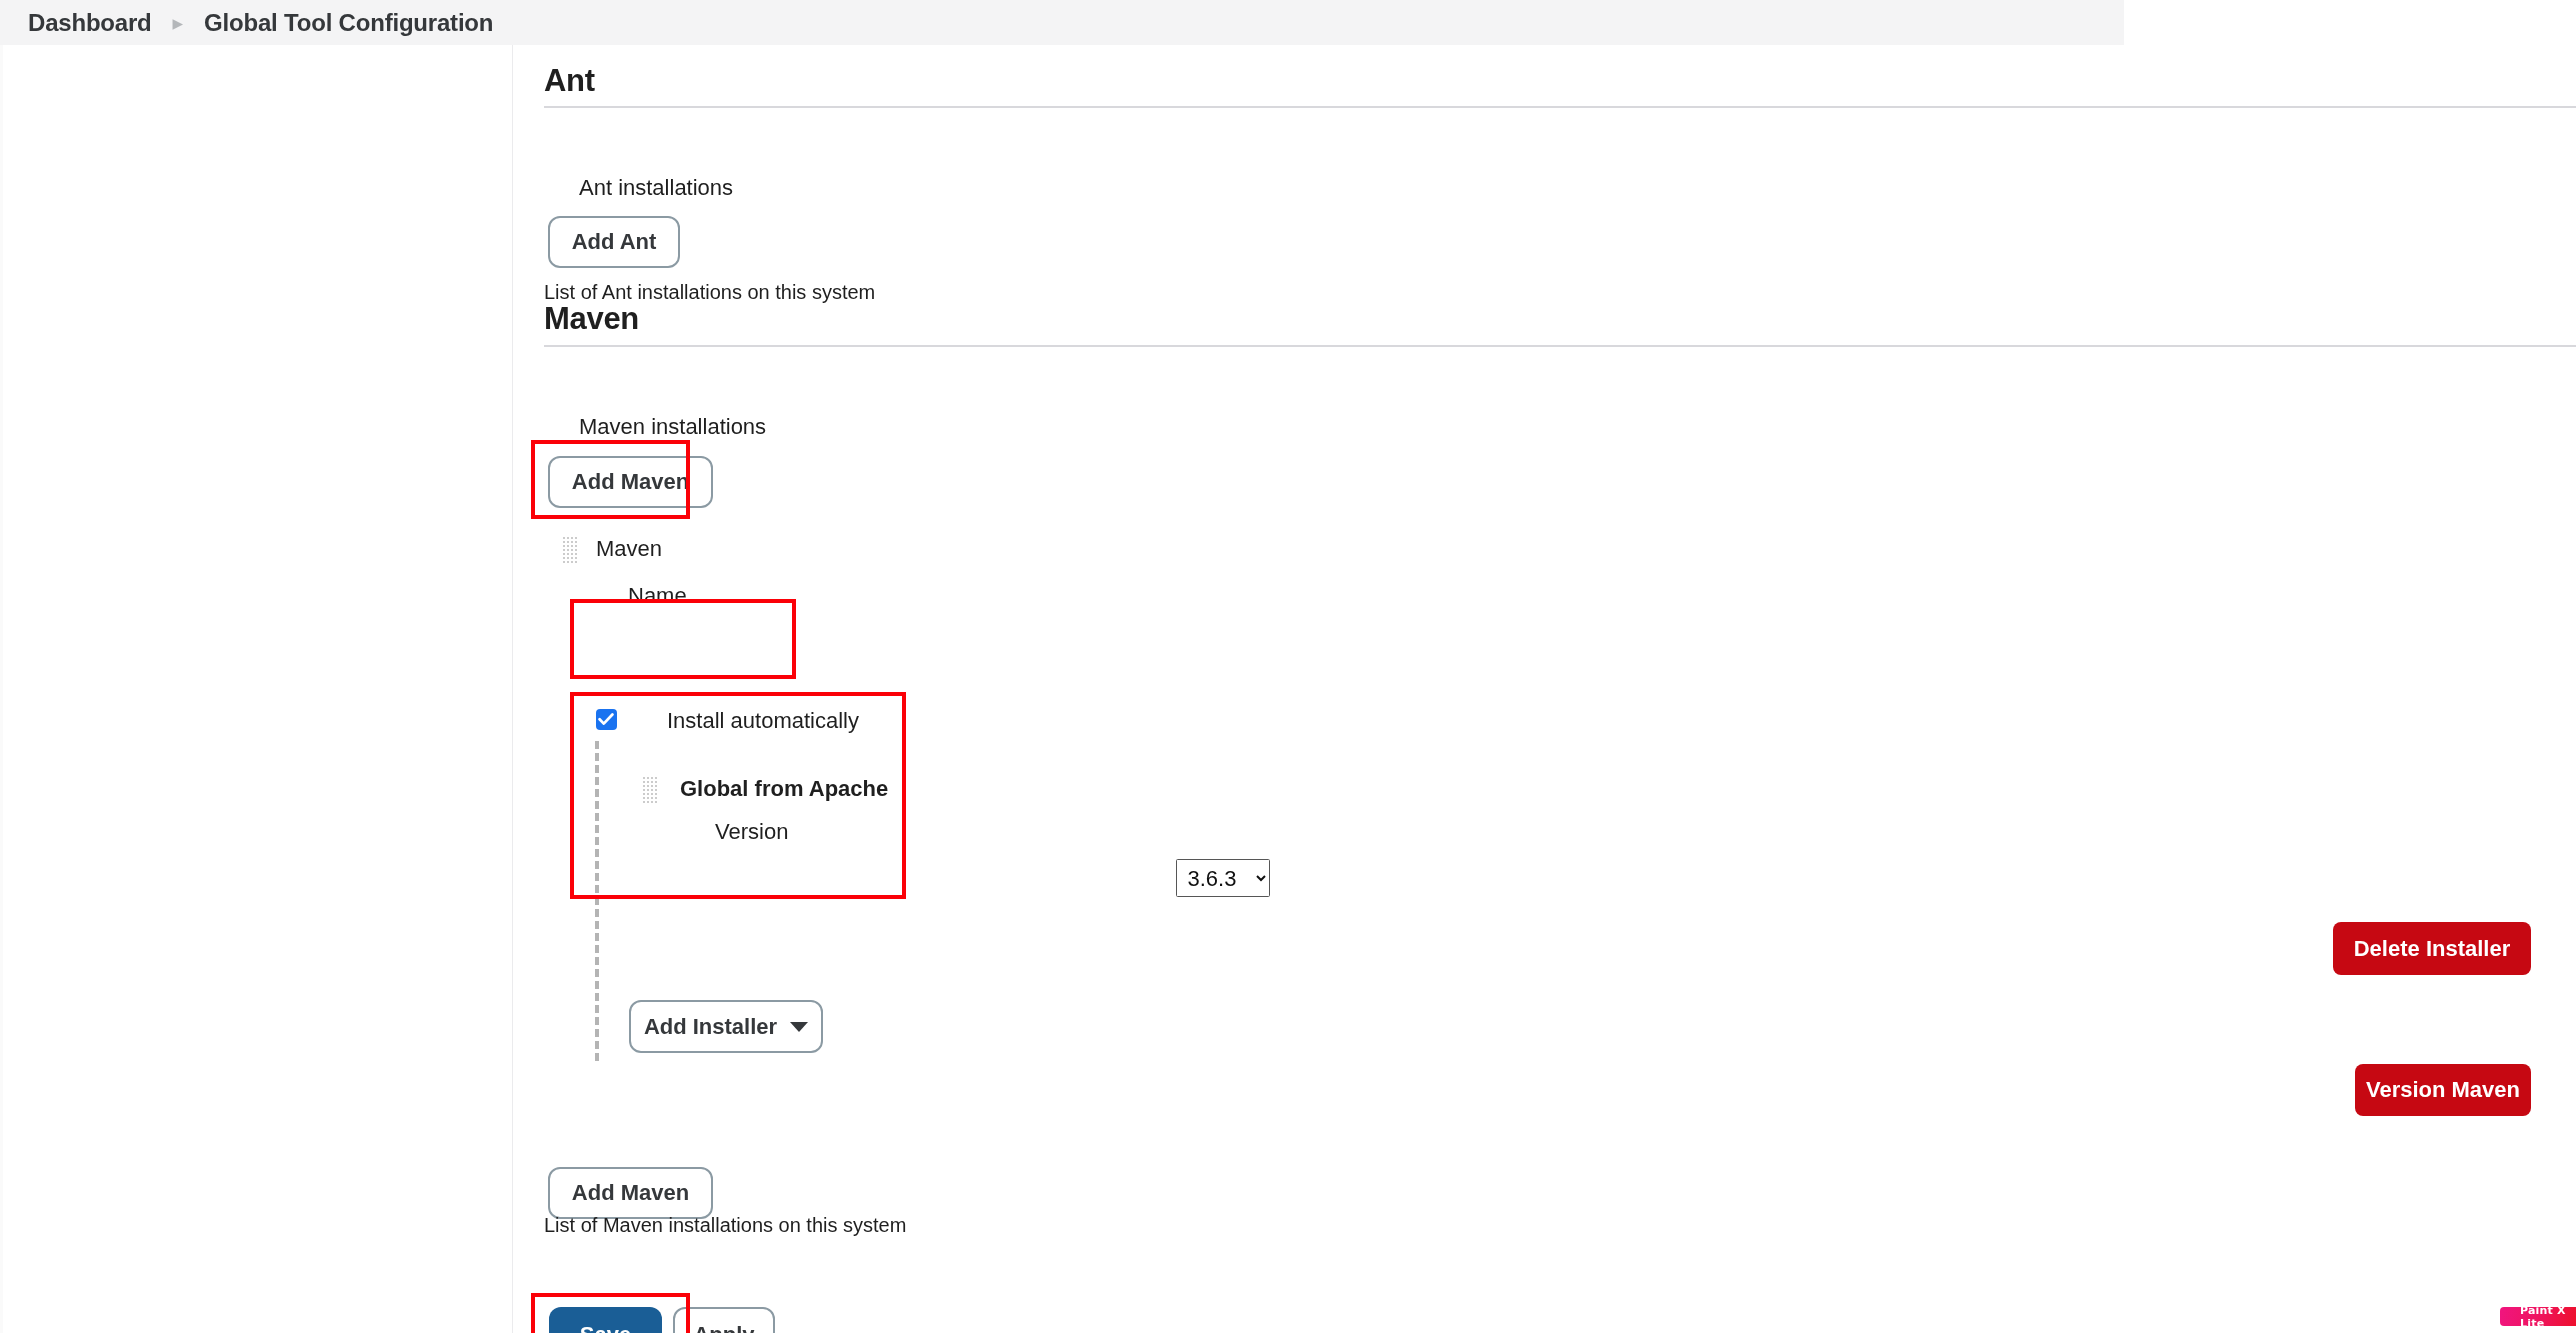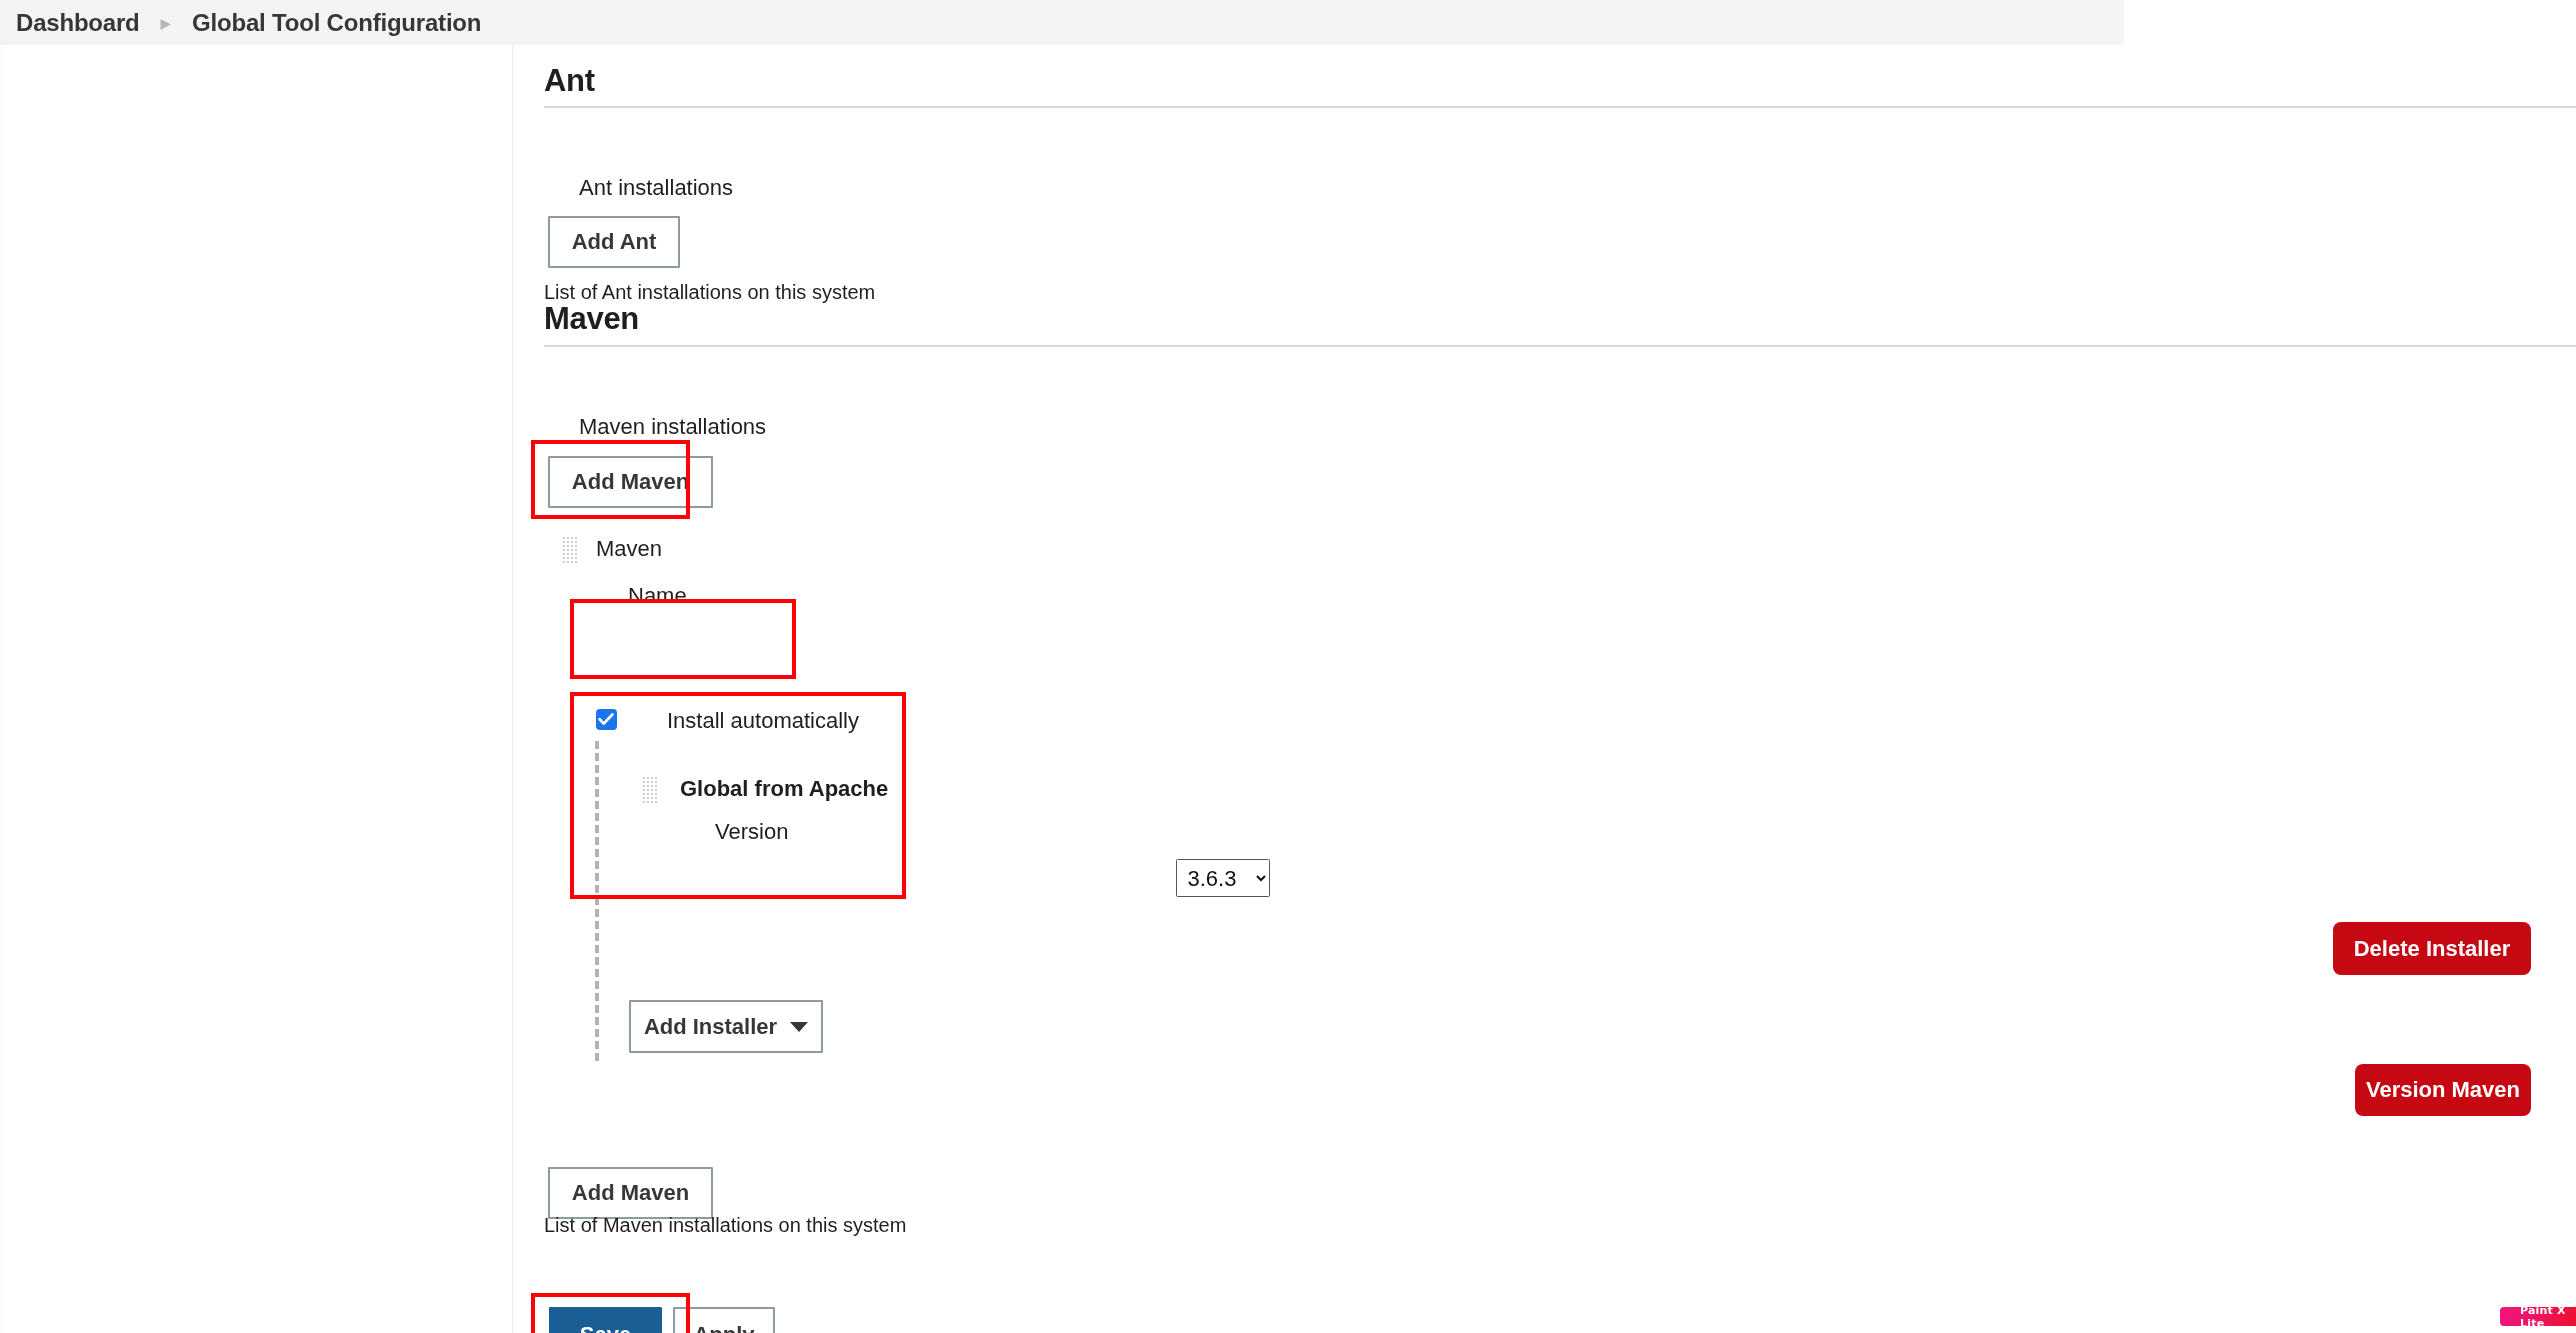--- a/index.html
+++ b/index.html
@@ -15,21 +15,21 @@
   }
 
   
   .breadcrumb-bar {
     position: absolute;
     left: 0; top: 0;
     width: 2124px; height: 45px;
     background: #f4f4f5;
     display: flex;
     align-items: center;
-    padding-left: 16px;
+    padding-left: 28px;
     box-sizing: border-box;
   }
   .crumb {
     font-size: 24px;
     font-weight: bold;
     color: #35383b;
     letter-spacing: -0.2px;
   }
   .crumb-sep {
     color: #b4b7ba;
@@ -96,21 +96,21 @@
   
   .btn {
     position: absolute;
     box-sizing: border-box;
     display: flex;
     align-items: center;
     justify-content: center;
     font-family: "Liberation Sans", sans-serif;
     font-size: 22px;
     font-weight: bold;
-    border-radius: 1px;
+    border-radius: 12px;
     cursor: pointer;
     white-space: nowrap;
   }
   .btn-secondary {
     background: #ffffff;
     border: 2.4px solid #8b9aa3;
     color: #35383b;
   }
   .btn-primary {
     background: #1a5e96;

